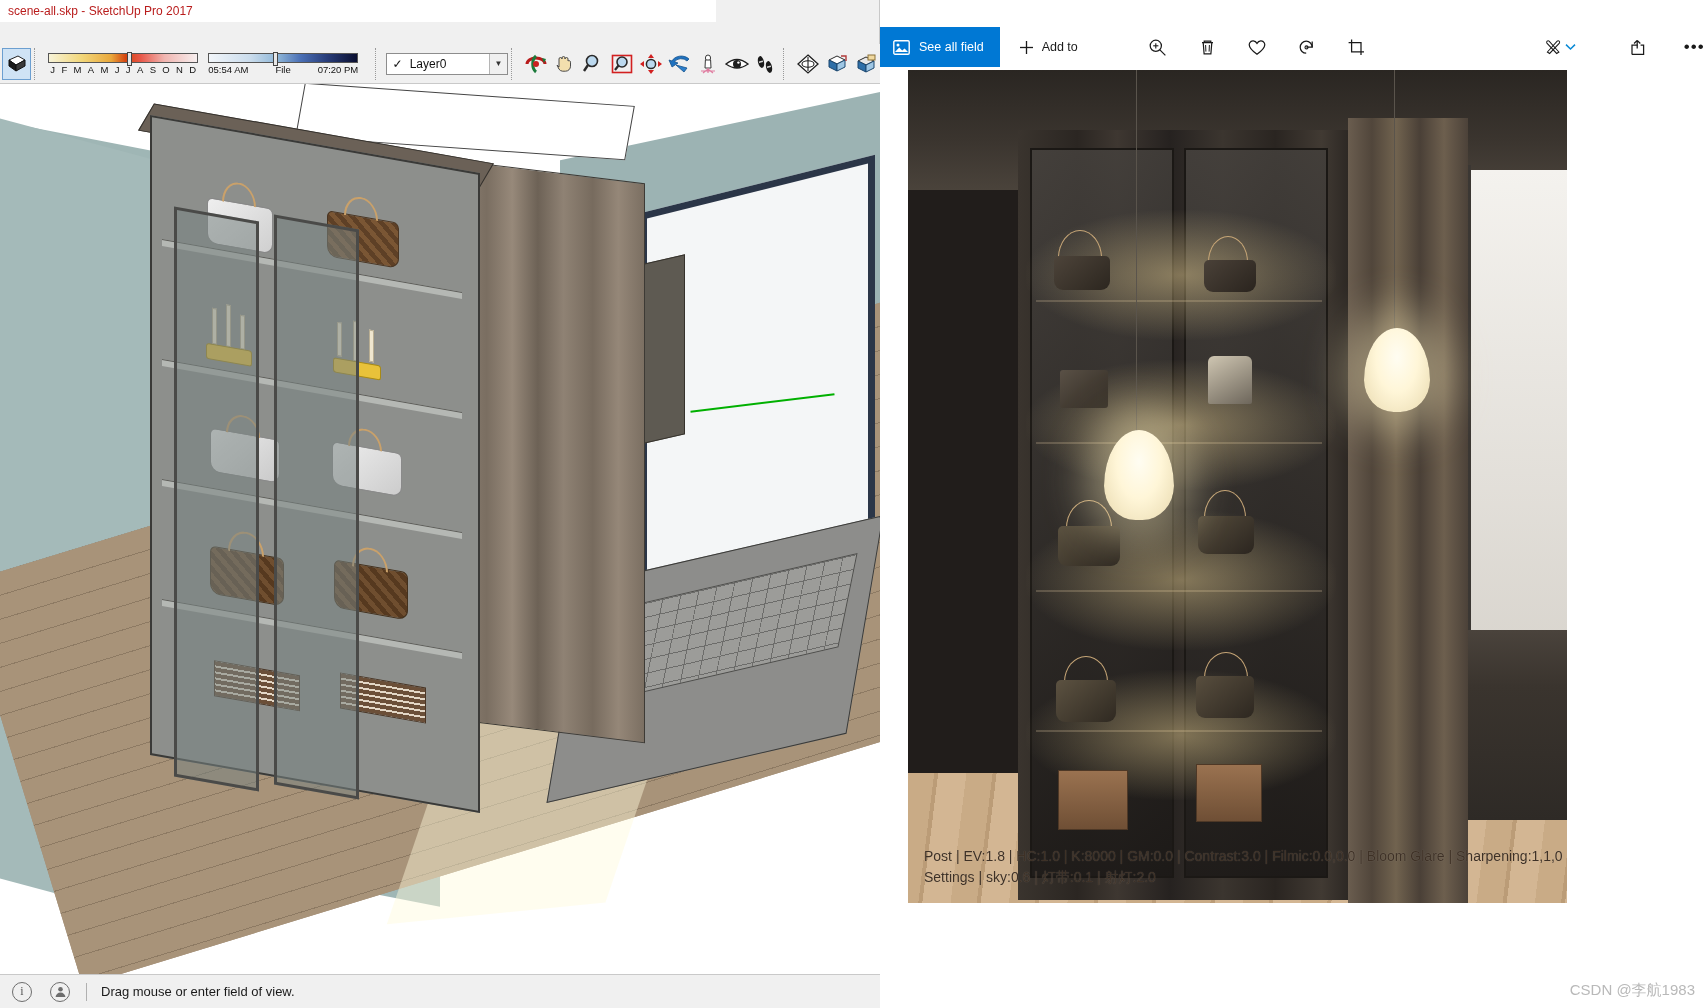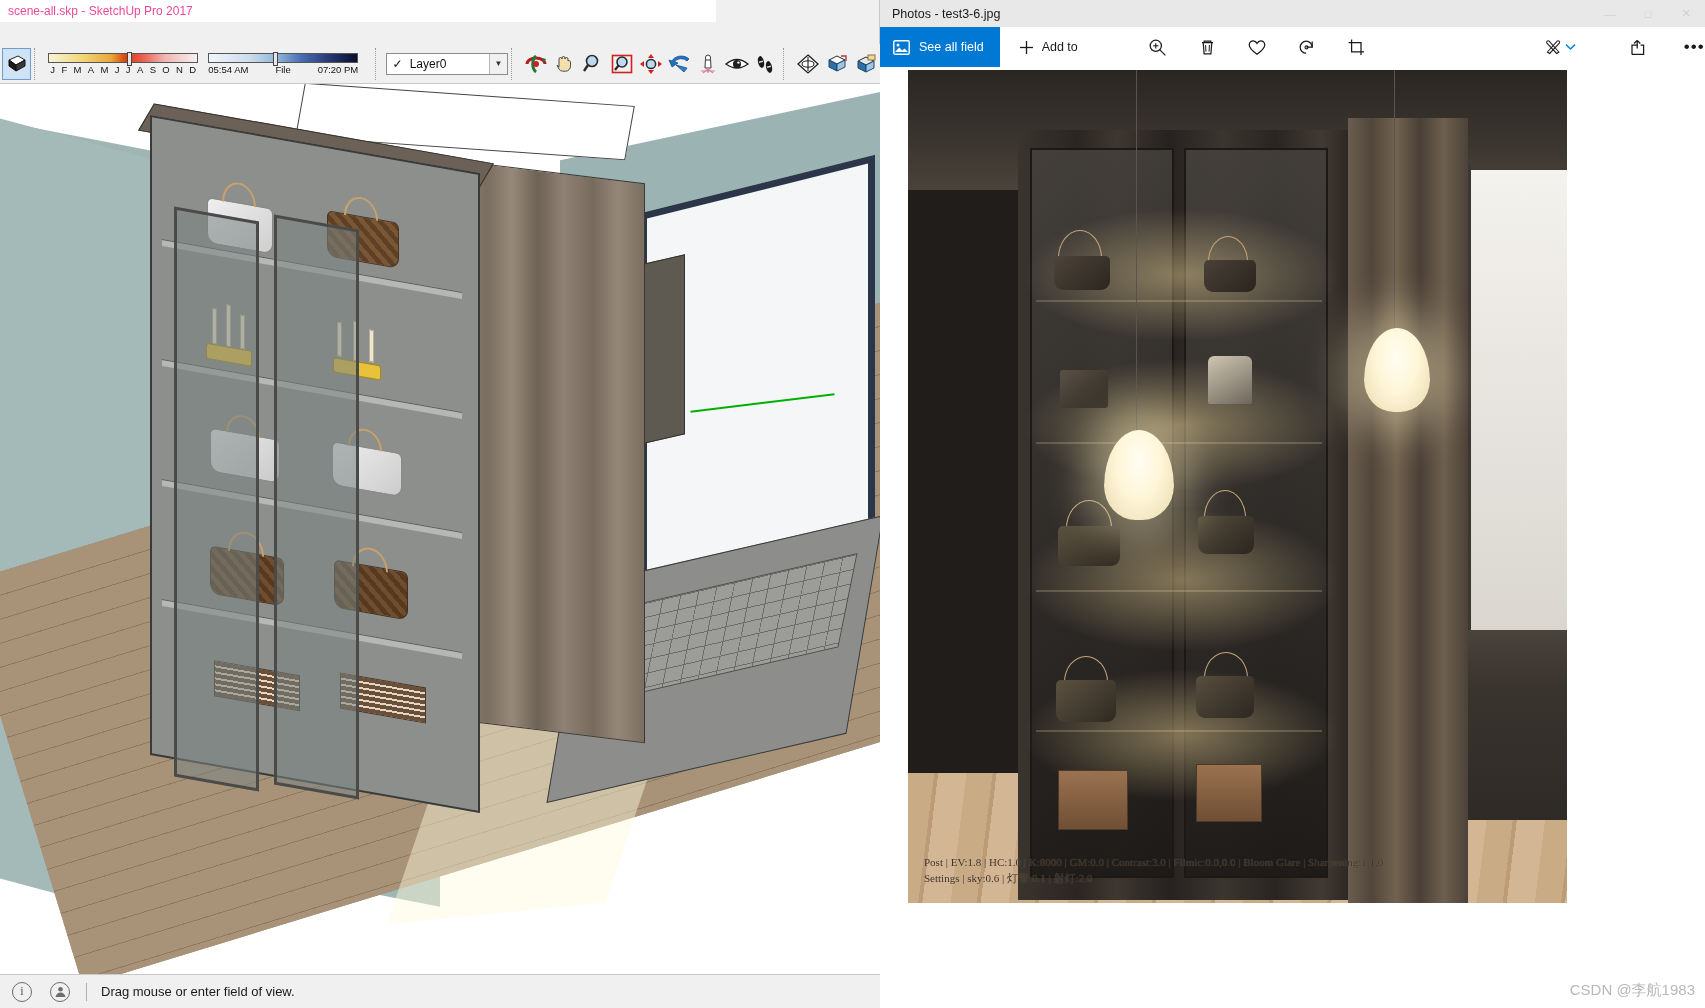--- a/index.html
+++ b/index.html
@@ -17,21 +17,21 @@
     left: 0; top: 0;
     width: 880px; height: 1008px;
     background: #f0f0f0;
     border-right: 1px solid #c8c8c8;
   }
 
   #su-titlebar {
     position: absolute; left: 0; top: 0;
     width: 716px; height: 22px;
     background: #ffffff;
-    font-size: 12px; color: #ec4899;
+    font-size: 12px; color: #b91c1c;
     padding-left: 8px; line-height: 22px;
     white-space: nowrap;
   }
 
   #su-menubar {
     position: absolute; left: 0; top: 22px;
     width: 880px; height: 22px;
     background: #ffffff;
     display: flex; align-items: center;
     font-size: 12.5px; color: #202020;
@@ -424,23 +424,23 @@
   .r-box {
     position: absolute; background: linear-gradient(to bottom,#9a7250,#6f4f35);
     border: 1px solid #4e3826;
   }
   .r-shelfline {
     position: absolute; height: 2px;
     background: rgba(190,170,140,0.30);
   }
   #ph-overlay {
     position: absolute; left: 16px; bottom: 16px;
-    font-size: 11px; color: #3e3126;
+    font-size: 14px; color: #3e3126;
     line-height: 1.45;
-    font-family: Liberation Serif, serif;
+    font-family: Liberation Sans, sans-serif;
     text-shadow: 0 0 1px rgba(255,255,255,0.25);
     white-space: nowrap;
   }
   #activate-watermark {
     position: absolute; right: 8px; bottom: 55px;
     text-align: left;
     color: rgba(255,255,255,0.42);
     font-family: "Liberation Sans", sans-serif;
     line-height: 1.25;
     pointer-events: none;
@@ -681,28 +681,20 @@
         <path d="M1.6 12 a4.9 4.4 0 0 1 9.8 0z" fill="#6d6d6d"></path>
       </svg>
     </div>
     <div class="sb-sep"></div>
     <span>Drag mouse or enter field of view.</span>
   </div>
 </div>
 
 <div id="photos-window">
 
-  <div id="ph-titlebar">
-    <span id="ph-title">Photos - test3-6.jpg</span>
-    <div id="ph-wincontrols">
-      <div class="win-btn">—</div>
-      <div class="win-btn">□</div>
-      <div class="win-btn">✕</div>
-    </div>
-  </div>
 
   <div id="ph-commandbar">
 
     <div class="cmd-see-all">
       <span class="ic">
         <svg width="17" height="15" viewBox="0 0 17 15">
           <rect x="0.8" y="0.8" width="15.4" height="13.4" rx="1.2" fill="none" stroke="#ffffff" stroke-width="1.4"></rect>
           <circle cx="5" cy="5" r="1.5" fill="#ffffff"></circle>
           <path d="M2 12 l4.2-4.6 3 3.2 2.4-2.2 3.4 3.6z" fill="#ffffff"></path>
         </svg>

